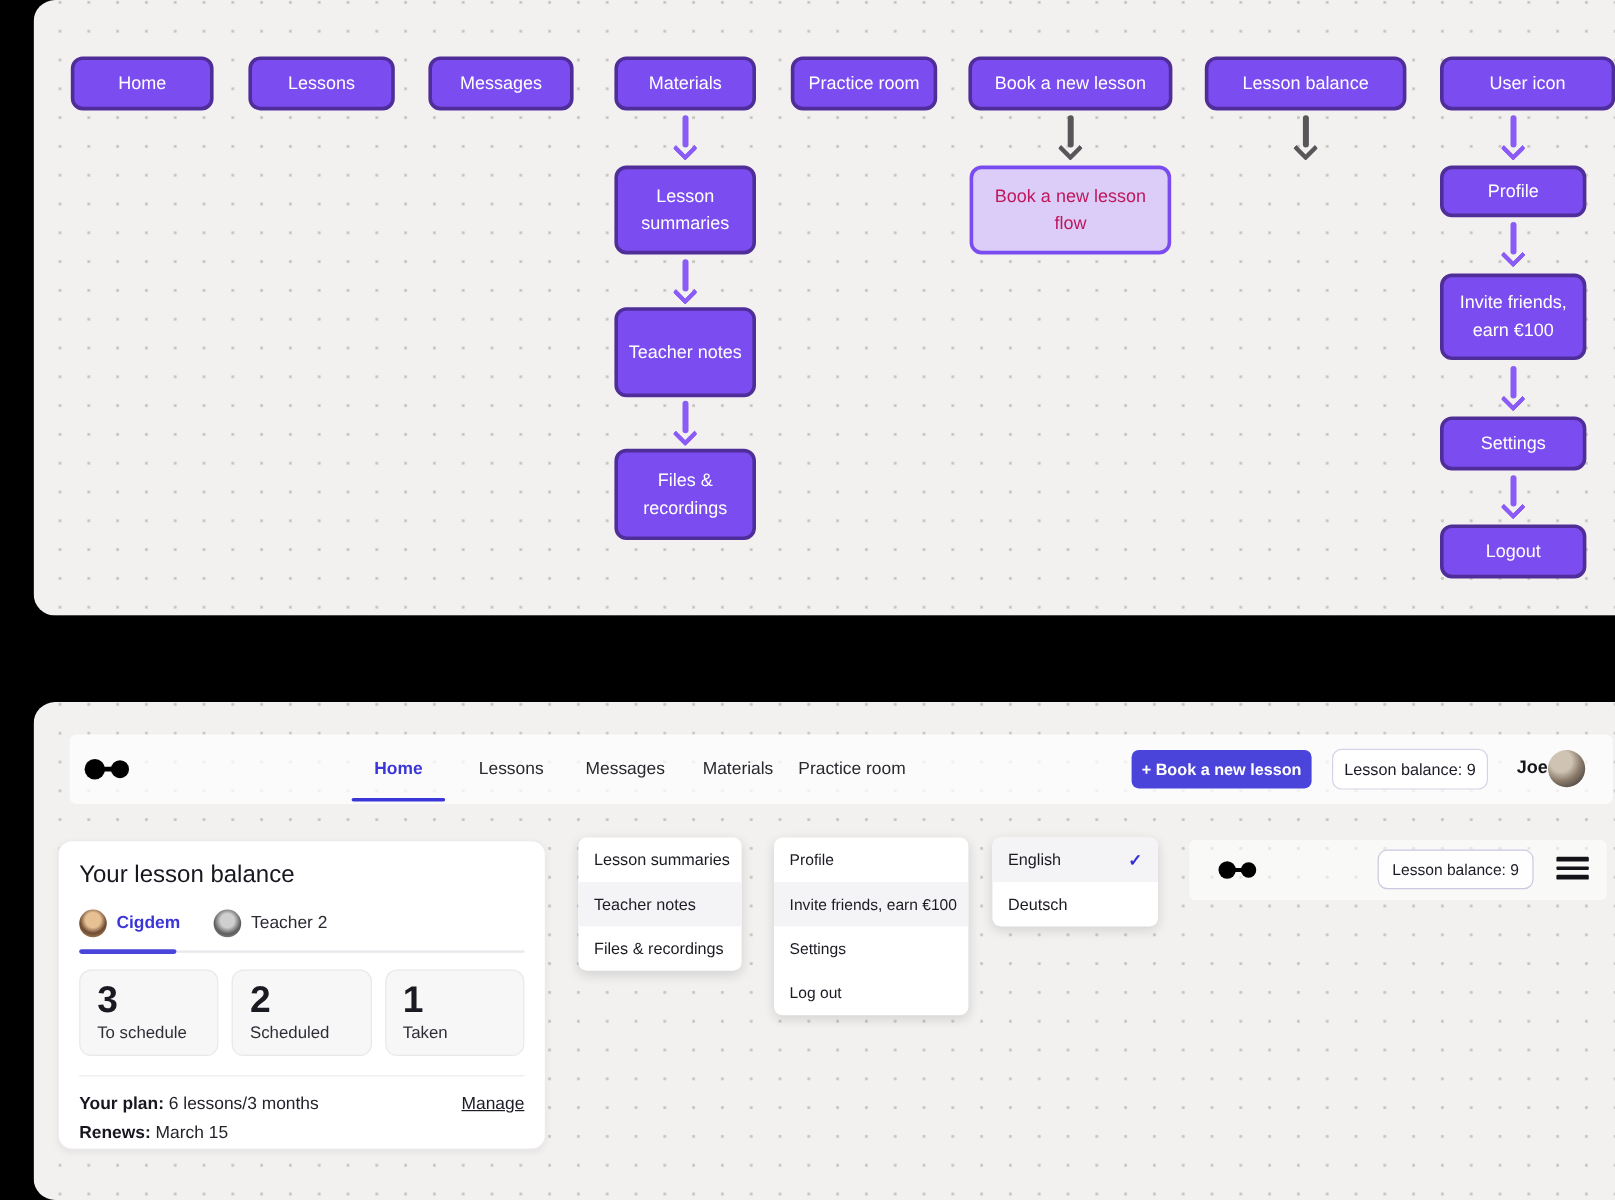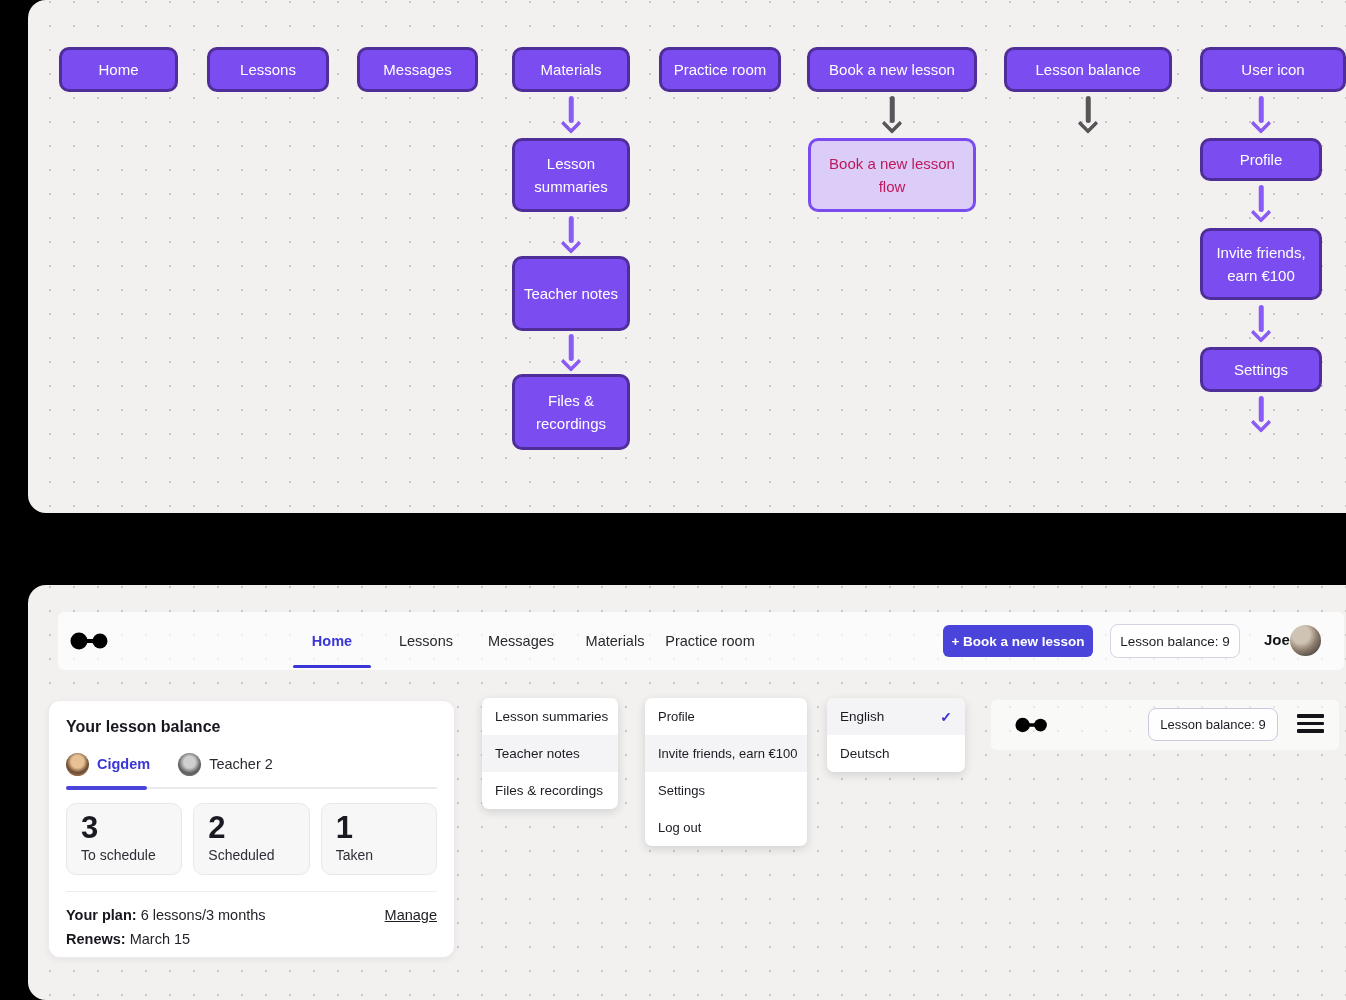--- a/index.html
+++ b/index.html
@@ -56,21 +56,21 @@
                   font-size:13.5px; color:#1c1c26; }
   .user-name { position:absolute; left:1206px; top:19px; font-size:15px; font-weight:700; color:#141419; }
   .avatar { border-radius:50%; }
   .avatar-joe { position:absolute; left:1232px; top:13px; width:31px; height:31px;
                 background:radial-gradient(circle at 35% 30%, #cfc4b4 0 30%, #8d7c6c 55%, #3d3a38 90%); }
 
   
   .card { position:absolute; left:20px; top:115px; width:407px; height:258px;
           background:#fff; border:1px solid #eceaee; border-radius:12px;
           box-shadow:0 2px 6px rgba(20,20,40,0.06); padding:17px 17px 0 17px; }
-  .card-title { font-size:16px; font-weight:700; color:#17171f; }
+  .card-title { font-size:20px; font-weight:400; color:#17171f; }
   .tabs { position:relative; margin-top:15px; height:26px; display:flex; gap:28px; align-items:center; }
   .tab { display:flex; align-items:center; gap:8px; font-size:14.5px; cursor:pointer; }
   .tab .t-name { color:#2b2b33; font-weight:500; }
   .tab.active .t-name { color:#3b36d8; font-weight:700;text-align:center; }
   .tab-avatar { width:23px; height:23px; }
   .av-cigdem { background:radial-gradient(circle at 50% 38%, #e7c193 0 34%, #6d4a33 60%, #caa367 100%); }
   .av-teacher2 { background:radial-gradient(circle at 50% 40%, #cfcfcf 0 32%, #5d5d5d 62%, #9a9a9a 100%); }
   .tab-rule { position:relative; margin:10px -0px 0 0; height:2px; background:#e9e8ec; }
   .tab-rule .active-seg { position:absolute; left:0; top:-1px; width:81px; height:3.5px;
                           background:#4b44da; border-radius:2px; }
@@ -194,20 +194,23 @@
         <span class="shaft"></span>
         <span class="head"></span>
       </div>
     <div class="node node-solid" style="left:1172px; top:347px; width:122px; height:45px;">
         <span>Settings</span>
       </div>
     <div class="arrow arrow-purple" style="left:1220px; top:396px; height:37px;">
         <span class="shaft"></span>
         <span class="head"></span>
       </div>
+    <div class="node node-solid" style="left:1172px; top:437px; width:122px; height:45px;">
+        <span>Logout</span>
+      </div>
   </div>
 
   <div class="panel panel-b">
 
     <div class="appbar">
       <svg class="logo" style="left:12px; top:20px;" width="40" height="18" viewBox="0 0 40 18">
         <circle cx="9" cy="9" r="8.5" fill="#000"></circle>
         <circle cx="30" cy="9" r="7.5" fill="#000"></circle>
         <path d="M9 5.5 C17 7.5, 22 7.5, 30 5.5 L30 12.5 C22 10.5, 17 10.5, 9 12.5 Z" fill="#000"></path>
       </svg>

